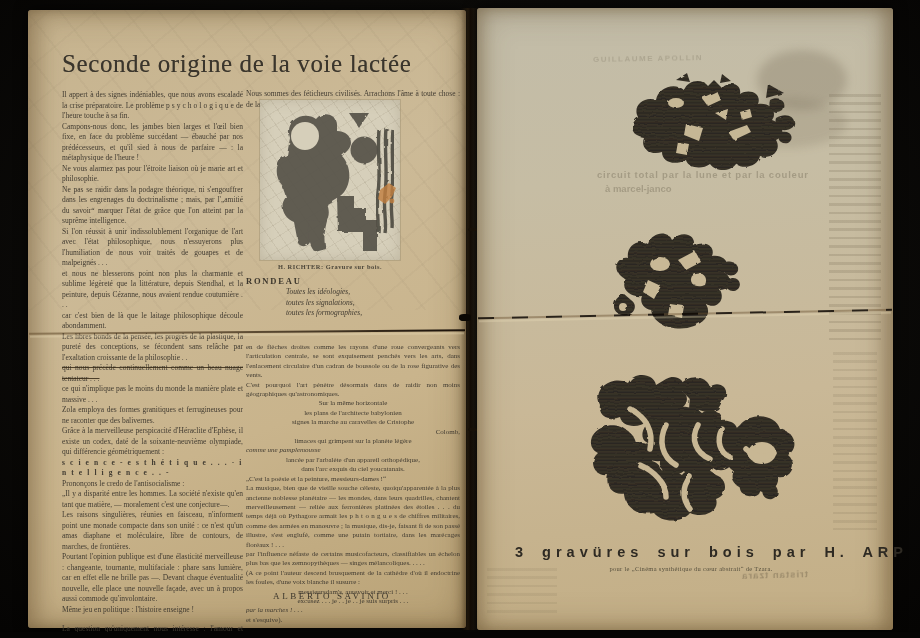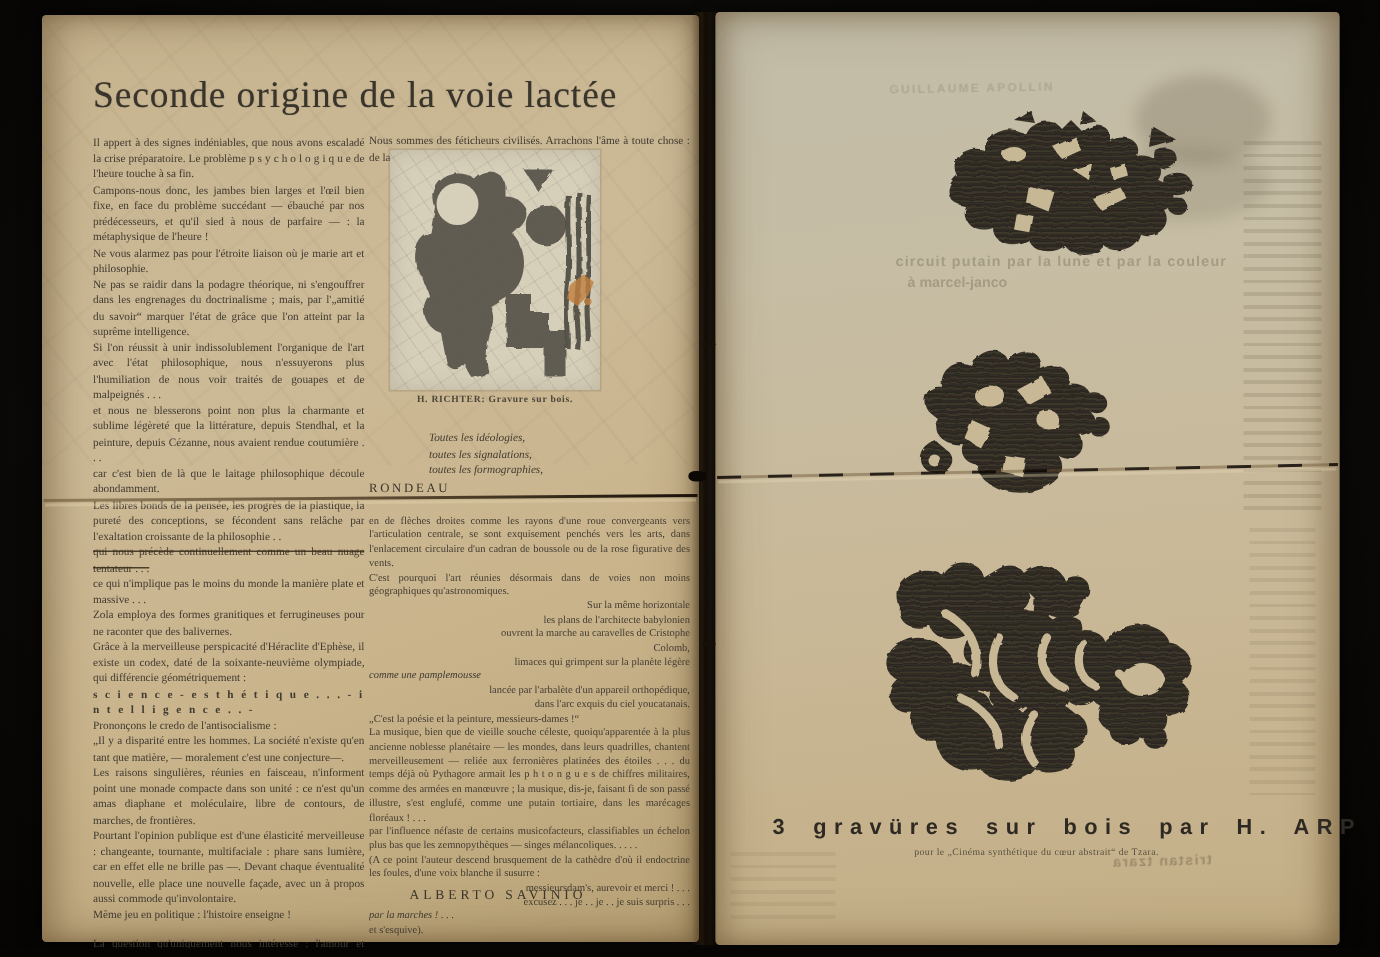--- a/index.html
+++ b/index.html
@@ -19,29 +19,29 @@
   .inner{position:absolute;}
   #page-title{left:34px;top:40px;width:390px;font-size:25px;letter-spacing:.6px;color:#3a352c;white-space:nowrap;text-shadow:0 0 .6px rgba(58,53,44,.55);}
   .bodytext{color:#413b31;text-align:justify;}
   #col1{left:34px;top:80px;width:181px;height:542px;font-size:7.5px;line-height:10.5px;overflow:hidden;}
   #col2-intro{left:218px;top:79px;width:214px;font-size:7.5px;line-height:10.5px;}
   #col2-body{left:218px;top:310px;width:214px;height:284px;font-size:7px;line-height:9.4px;overflow:hidden;margin-top:23px;}
   .bodytext p{margin:0;}
   .strike{text-decoration:line-through;text-decoration-color:rgba(55,42,22,.85);}
   .sp{letter-spacing:1.6px;font-weight:bold;}
   .gap{margin-top:9px !important;}
-  .verse{margin-left:26px;text-align:right;}
+  .verse{margin-left:26px;text-align:center;}
   .verse-r{text-align:right;margin-right:24px;}
   .verse-c{margin-left:88px;text-align:left;font-style:italic;}
   #richter-panel{left:232px;top:90px;width:140px;height:160px;background:#d6cfba;
     box-shadow:0 0 0 1px rgba(140,128,100,.35), inset 0 0 14px rgba(120,106,80,.25);
     background-image:repeating-linear-gradient(55deg,rgba(120,108,84,.12) 0 1px,transparent 1px 10px),
                      repeating-linear-gradient(-32deg,rgba(120,108,84,.10) 0 1px,transparent 1px 12px);}
   #richter-caption{left:226px;top:253px;width:152px;text-align:center;font-size:6.4px;letter-spacing:.5px;color:#4c463a;font-weight:bold;}
-  #rondeau-heading{left:218px;top:266px;font-size:8.5px;font-weight:normal;letter-spacing:1.8px;color:#3c362c;margin-top:44px;}
+  #rondeau-heading{left:218px;top:266px;font-size:8.5px;font-weight:bold;letter-spacing:1.8px;color:#3c362c;}
   #rondeau-lines{left:258px;top:277px;width:170px;font-size:7.5px;line-height:10.6px;color:#413b31;}
   #rondeau-lines p{margin:0;font-style:italic;}
   #signature{left:218px;top:581px;width:214px;text-align:center;padding-right:42px;box-sizing:border-box;font-size:9px;letter-spacing:2.6px;color:#3b352b;}
   
   .faint{position:absolute;color:#564e3c;}
   #st-apollinaire{left:116px;top:46px;font-family:"Liberation Sans",sans-serif;font-weight:bold;font-size:8px;letter-spacing:1.5px;opacity:.20;filter:blur(.4px);transform:rotate(-1deg);}
   #st-circuit1{left:120px;top:161px;font-family:"Liberation Sans",sans-serif;font-weight:bold;font-size:9.5px;letter-spacing:.8px;opacity:.30;filter:blur(.3px);}
   #st-circuit2{left:128px;top:175px;font-family:"Liberation Sans",sans-serif;font-weight:bold;font-size:9.5px;opacity:.30;filter:blur(.3px);}
   #st-tzara{left:264px;top:561px;font-family:"Liberation Sans",sans-serif;font-weight:bold;font-size:9.5px;letter-spacing:1px;color:#6d6049;opacity:.45;transform:scaleX(-1) rotate(1.5deg);filter:blur(.3px);}
   .ghostbars{position:absolute;background:repeating-linear-gradient(180deg,rgba(86,74,52,.16) 0 2.6px,transparent 2.6px 8.4px);}
@@ -136,24 +136,24 @@
 
     <div class="inner" id="rondeau-heading">RONDEAU</div>
     <div class="inner" id="rondeau-lines">
         <p>Toutes les idéologies,</p>
         <p>toutes les signalations,</p>
         <p>toutes les formographies,</p>
       </div>
 
     <div class="inner bodytext" id="col2-body">
         <p>en de flèches droites comme les rayons d'une roue convergeants vers l'articulation centrale, se sont exquisement penchés vers les arts, dans l'enlacement circulaire d'un cadran de boussole ou de la rose figurative des vents.</p>
-        <p>C'est pourquoi l'art réunies désormais dans de voies non moins géographiques qu'astronomiques.</p>
+        <p>C'est pourquoi l'art pénètre désormais dans de raidir non moins géographiques qu'astronomiques.</p>
         <p class="verse">Sur la même horizontale</p>
         <p class="verse">les plans de l'architecte babylonien</p>
-        <p class="verse">ouvrent la marche au caravelles de Cristophe</p>
+        <p class="verse">signes la marche au caravelles de Cristophe</p>
         <p class="verse-r">Colomb,</p>
         <p class="verse">limaces qui grimpent sur la planète légère</p>
         <p class="verse-c">comme une pamplemousse</p>
         <p class="verse">lancée par l'arbalète d'un appareil orthopédique,</p>
         <p class="verse">dans l'arc exquis du ciel youcatanais.</p>
         <p>„C'est la poésie et la peinture, messieurs-dames !“</p>
         <p>La musique, bien que de vieille souche céleste, quoiqu'apparentée à la plus ancienne noblesse planétaire — les mondes, dans leurs quadrilles, chantent merveilleusement — reliée aux ferronières platinées des étoiles . . . du temps déjà où Pythagore armait les p h t o n g u e s de chiffres militaires, comme des armées en manœuvre ; la musique, dis-je, faisant fi de son passé illustre, s'est englufé, comme une putain tortiaire, dans les marécages floréaux ! . . .</p>
         <p>par l'influence néfaste de certains musicofacteurs, classifiables un échelon plus bas que les zemnopythèques — singes mélancoliques. . . . .</p>
         <p>(A ce point l'auteur descend brusquement de la cathèdre d'où il endoctrine les foules, d'une voix blanche il susurre :</p>
         <p class="verse">messieursdam's, aurevoir et merci ! . . .</p>
@@ -186,21 +186,21 @@
           <path d="M84 26 l15 -7 4 9 -13 6 z"></path>
           <path d="M97 41 l13 -4 -2 11 z"></path>
           <path d="M68 52 l17 4 -4 13 -15 -6 z"></path>
           <path d="M110 60 l19 -7 4 7 -17 8 z"></path>
           <path d="M60 70 l11 2 -2 11 -11 -2 z"></path>
           <path d="M122 40 l10 -3 2 8 -10 3 z"></path>
         </g>
       </g>
     </svg>
 
-    <div class="faint" id="st-circuit1">circuit putain par la lune et par la couleur</div>
+    <div class="faint" id="st-circuit1">circuit total par la lune et par la couleur</div>
     <div class="faint" id="st-circuit2">à marcel-janco</div>
 
     <svg class="inner" style="left:131px;top:212px;" viewBox="0 0 162 115" width="162" height="115">
       <g filter="url(#rough)">
         <path fill="url(#grain)" d="M12 55 C4 48 10 36 20 38 C18 26 30 18 40 24 C44 12 60 10 64 20 C74 10 88 14 86 26 C96 20 108 26 104 36 C116 34 124 44 116 52 C126 58 122 70 112 70 C118 80 108 90 98 84 C98 96 84 100 78 92 C70 102 54 98 54 88 C42 94 30 86 34 76 C22 78 12 68 18 60 Z"></path>
         <path fill="url(#grain)" d="M44 84 C38 102 66 114 86 106 C102 100 104 88 94 80 L74 82 Z"></path>
         <path fill="url(#grain)" d="M16 74 C4 78 2 92 14 95 C26 97 31 85 23 80 Z"></path>
         <path fill="url(#grain)" d="M118 42 c10 -3 17 8 8 13 c-10 3 -15 -9 -8 -13 z"></path>
         <path fill="url(#grain)" d="M124 58 c9 -1 11 11 2 13 c-9 1 -11 -11 -2 -13 z"></path>
         <g fill="#c8b896">

